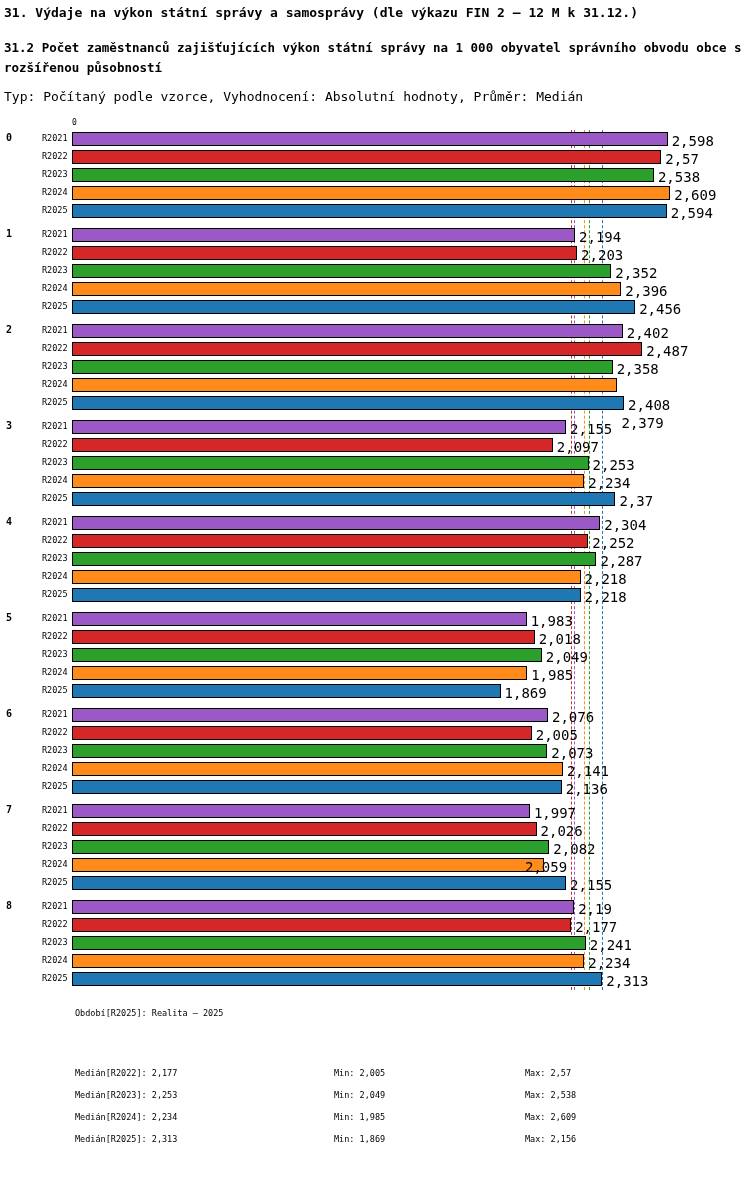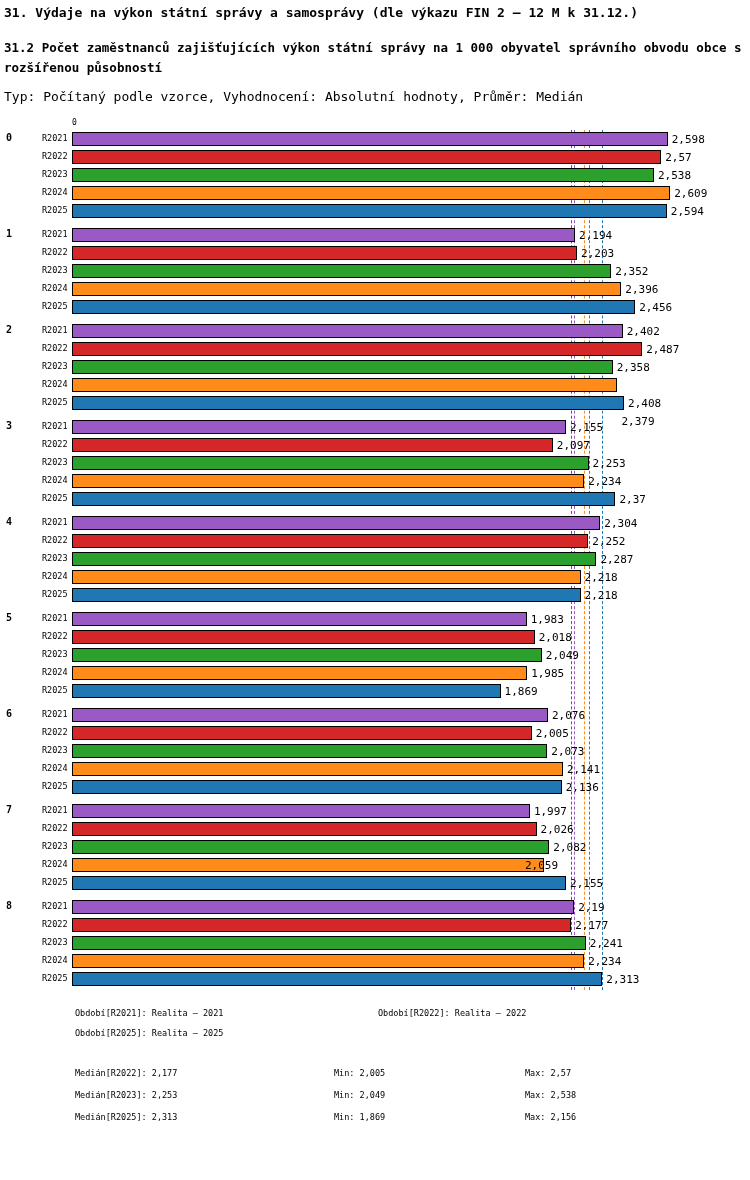--- a/index.html
+++ b/index.html
@@ -75,21 +75,21 @@
     position: absolute;
     left: 72px;
     top: 2px;
     height: 14px;
     border: 1px solid #000000;
     box-sizing: border-box;
   }
   .bar-val {
     position: absolute;
     top: 3px;
-    font-size: 11px;
+    font-size: 14px;
     white-space: nowrap;
   }
   .medline {
     position: absolute;
     top: 0;
     width: 0;
     border-left: 1px dashed;
     height: 860px;
   }
   .legend {
@@ -383,36 +383,37 @@
       <div class="row" style="position: absolute; top: 72px; left: 0px; width: 750px;">
         <div class="row-label">R2025</div>
         <div class="bar" style="width: 530.338px; background: rgb(31, 119, 180);"></div>
         <div class="bar-val" style="left: 606.338px;">2,313</div>
       </div>
     </div>
   </div>
 
 <div class="legend" id="legend">
     <div class="lrow">
-      <span class="c1">Období[R2021]: Realita – 2021</span>
-      <span class="c2">Období[R2022]: Realita – 2022</span>
-    </div>
-    <div class="lrow">
       <span class="c1">Období[R2025]: Realita – 2025</span>
     </div>
   </div>
 <div class="stats" id="stats">
     <div class="srow">
       <span class="s1">Medián[R2022]: 2,177</span>
       <span class="s2">Min: 2,005</span>
       <span class="s3">Max: 2,57</span>
     </div>
     <div class="srow">
       <span class="s1">Medián[R2023]: 2,253</span>
       <span class="s2">Min: 2,049</span>
       <span class="s3">Max: 2,538</span>
     </div>
     <div class="srow">
+      <span class="s1">Medián[R2024]: 2,234</span>
+      <span class="s2">Min: 1,985</span>
+      <span class="s3">Max: 2,609</span>
+    </div>
+    <div class="srow">
       <span class="s1">Medián[R2025]: 2,313</span>
       <span class="s2">Min: 1,869</span>
       <span class="s3">Max: 2,156</span>
     </div>
   </div>
 
 </body></html>

